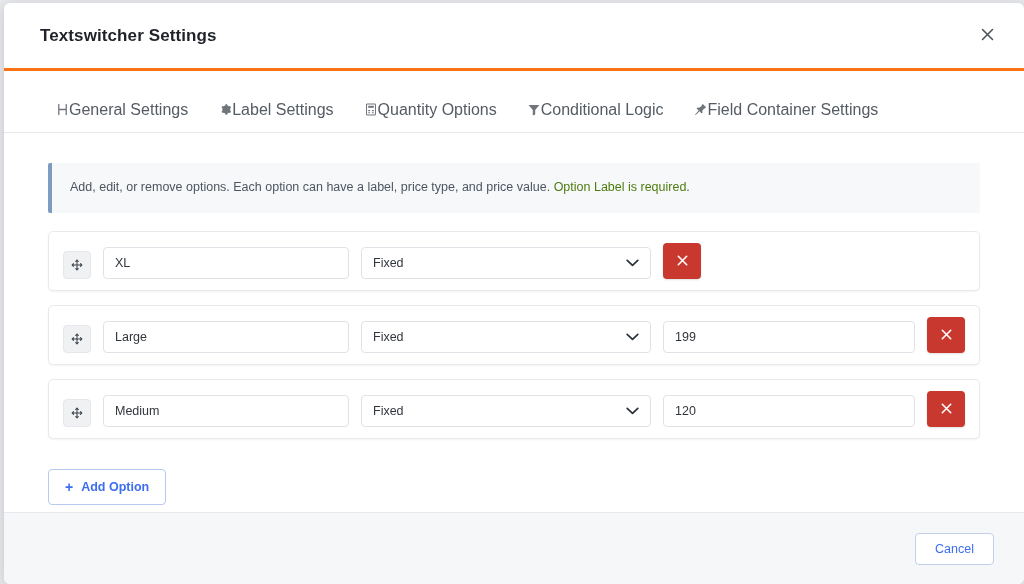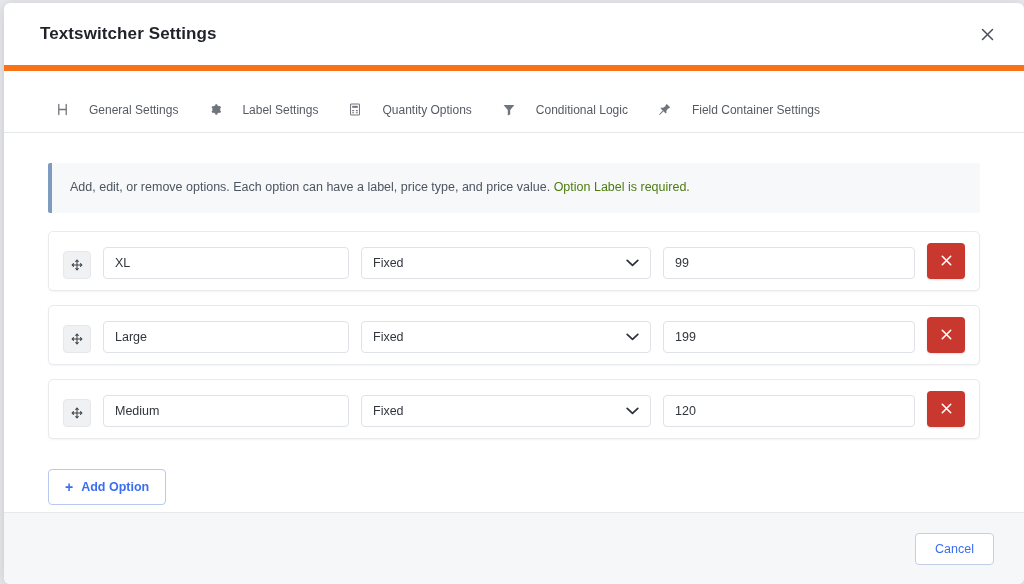--- a/index.html
+++ b/index.html
@@ -21,21 +21,21 @@
     display: flex;
     flex-direction: column;
   }
   
   .modal-header {
     height: 68px;
     flex: 0 0 68px;
     display: flex;
     align-items: center;
     padding: 0 34px 0 36px;
-    border-bottom: 6px solid #f97316;
+    border-bottom: 3px solid #f97316;
     position: relative;
   }
   .modal-title {
     font-size: 17px;
     font-weight: bold;
     color: #1f2329;
     letter-spacing: 0.1px;
   }
   .close-btn {
     position: absolute;
@@ -54,23 +54,23 @@
     height: 44px;
     display: flex;
     align-items: stretch;
     padding: 0 36px;
     border-bottom: 1px solid #e6e8ec;
     margin-top: 18px;
   }
   .tab {
     display: flex;
     align-items: center;
-    gap: 20px;
+    gap: 0;
     padding: 0 15px;
-    font-size: 12px;
+    font-size: 16px;
     color: #555b63;
     cursor: pointer;
     border-bottom: 2px solid transparent;
     position: relative;
     white-space: nowrap;
   }
   .tab .tab-ico {
     display: inline-flex;
     align-items: center;
     justify-content: center;
@@ -303,23 +303,20 @@
           <span>XL</span>
         </div>
         <div class="field field-select">
           <span>Fixed</span>
           <span class="chev">
             <svg width="13" height="8" viewBox="0 0 13 8" fill="none" stroke="currentColor" stroke-width="1.7" stroke-linecap="round" stroke-linejoin="round">
               <path d="M1.2 1.4 6.5 6.4 11.8 1.4"></path>
             </svg>
           </span>
         </div>
-        <div class="field field-price">
-          <span>99</span>
-        </div>
         <button class="del-btn">
           <svg width="11" height="11" viewBox="0 0 11 11" fill="none" stroke="currentColor" stroke-width="1.6" stroke-linecap="round">
             <path d="M1.3 1.3 9.7 9.7 M9.7 1.3 1.3 9.7"></path>
           </svg>
         </button>
       </div>
 
       <div class="option-row">
         <div class="drag-handle">
           <svg width="12" height="12" viewBox="0 0 14 14" fill="none" stroke="currentColor" stroke-width="1.2" stroke-linecap="round" stroke-linejoin="round">

